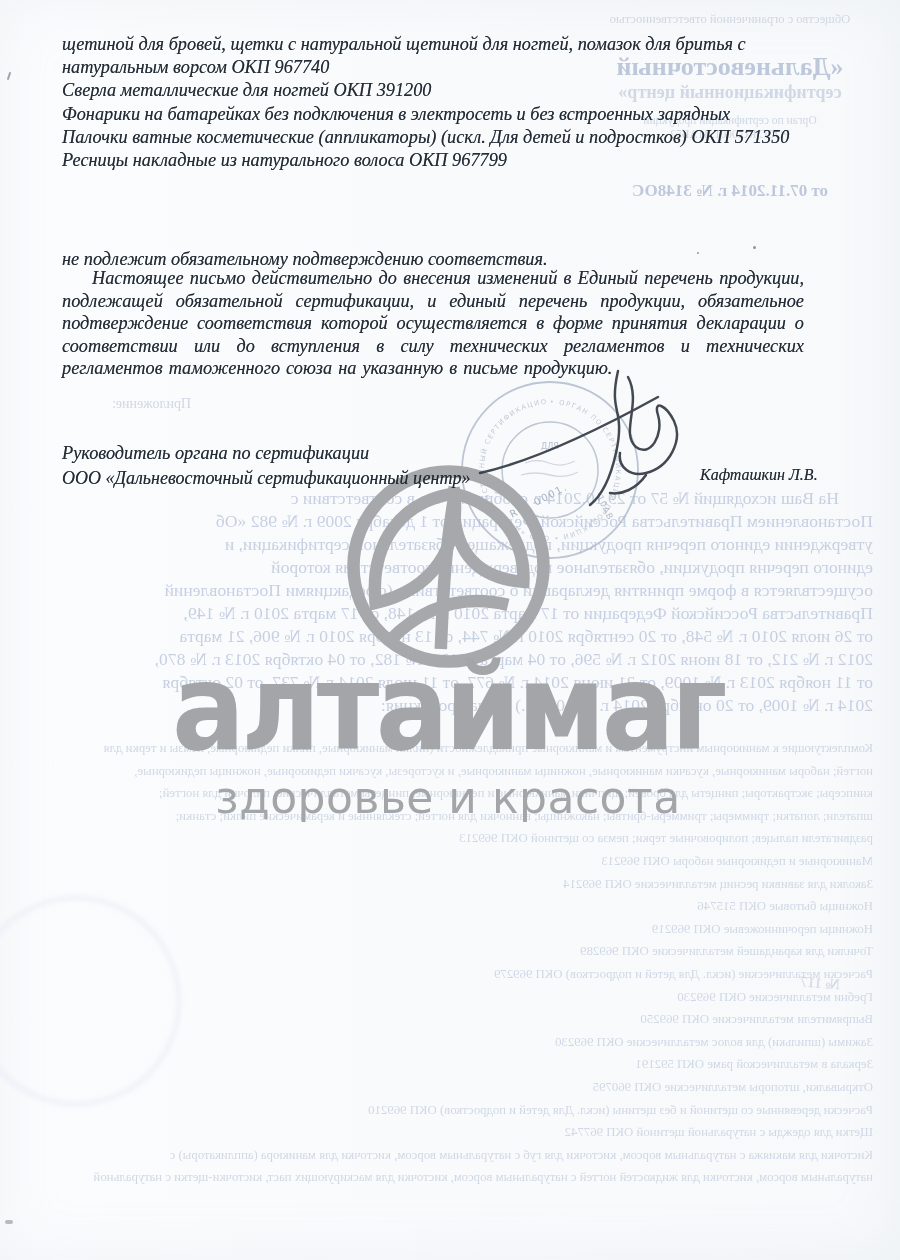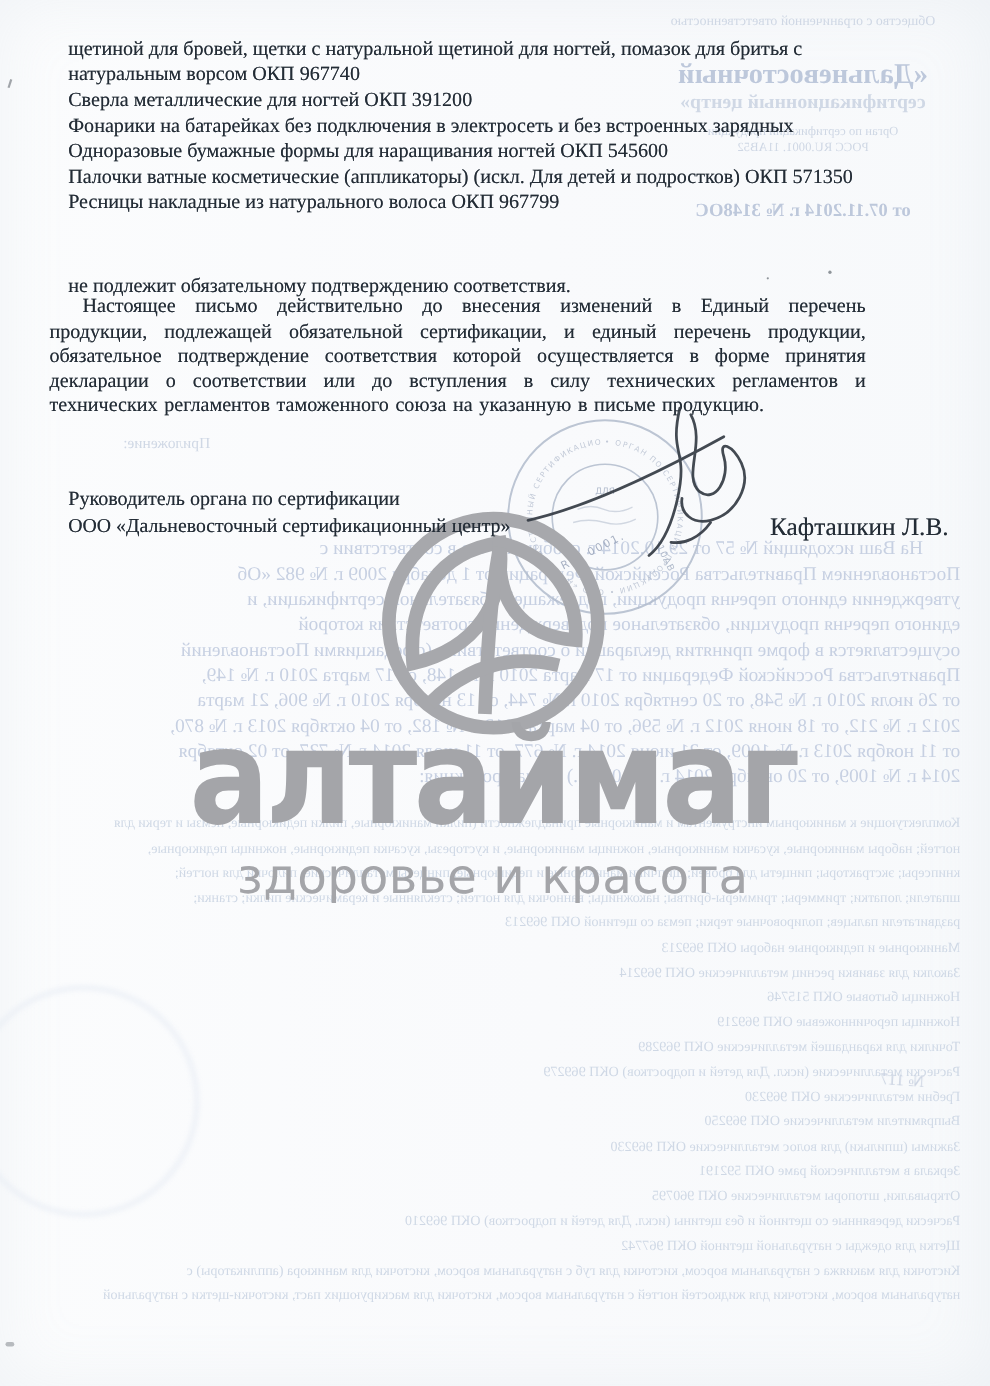--- a/index.html
+++ b/index.html
@@ -4,28 +4,28 @@
 <style>
   html,body{margin:0;padding:0;background:#ffffff;}
   .page{
     position:relative;width:900px;height:1260px;margin:0 auto;overflow:hidden;
     background:linear-gradient(90deg,#fbfcfd 0%,#f9fafc 55%,#f7f9fb 100%);
     box-shadow:inset 0 0 60px rgba(175,188,205,.14);
     font-family:"Liberation Serif","DejaVu Serif",serif;
   }
   .abs{position:absolute;}
   
-  .ink{color:#232c36;text-shadow:0 0 .5px rgba(35,44,54,.65);}
+  .ink{color:#232c36;text-shadow:0 0 .5px rgba(35,44,54,.65);font-style:italic;}
   .top-list{left:62px;top:33px;width:780px;font-size:18.3px;line-height:23.2px;white-space:nowrap;}
   .statement{left:62px;top:249px;font-size:18.3px;text-align:center;}
-  .paragraph{left:45px;top:267px;width:742px;font-size:18.3px;line-height:22.6px;
+  .paragraph{left:62px;top:267px;width:742px;font-size:18.3px;line-height:22.6px;
     text-align:justify;text-indent:30px;word-spacing:1.5px;}
   .sig-line1{left:62px;top:443px;font-size:18.3px;}
   .sig-line2{left:62px;top:468px;font-size:18px;}
-  .signer{left:700px;top:466px;font-size:23px;}
+  .signer{left:700px;top:466px;font-size:16px;}
   
   .wm{color:#a4a5a9;font-family:"DejaVu Sans","Liberation Sans",sans-serif;}
   .brand{left:120px;top:648px;width:656px;text-align:center;font-size:120px;font-weight:700;
     letter-spacing:-4px;transform:scaleX(.9);transform-origin:center;line-height:1;}
   .tagline{left:120px;top:772px;width:656px;text-align:center;font-size:44px;letter-spacing:.5px;}
   
   .bleed{color:#c3cde0;filter:blur(.6px);opacity:.92;}
   .flip{transform:scaleX(-1);}
   .bt-head{left:565px;top:12px;width:330px;text-align:center;}
   .bt-org-type{font-size:12.5px;line-height:15px;color:#ccd5e3;}
@@ -126,21 +126,20 @@
     </g>
   </svg>
   <div class="abs wm brand">алтаймаг</div>
   <div class="abs wm tagline">здоровье и красота</div>
 
   <div class="abs ink top-list">
       <div class="ln">щетиной для бровей, щетки с натуральной щетиной для ногтей, помазок для бритья с</div>
       <div class="ln">натуральным ворсом ОКП 967740</div>
       <div class="ln">Сверла металлические для ногтей ОКП 391200</div>
       <div class="ln">Фонарики на батарейках без подключения в электросеть и без встроенных зарядных</div>
-      <div class="ln">Одноразовые бумажные формы для наращивания ногтей ОКП 545600</div>
       <div class="ln">Палочки ватные косметические (аппликаторы) (искл. Для детей и подростков) ОКП 571350</div>
       <div class="ln">Ресницы накладные из натурального волоса ОКП 967799</div>
     </div>
 
   <div class="abs ink statement">не подлежит обязательному подтверждению соответствия.</div>
 
   <div class="abs ink paragraph">Настоящее письмо действительно до внесения изменений в Единый перечень продукции, подлежащей обязательной сертификации, и единый перечень продукции, обязательное подтверждение соответствия которой осуществляется в форме принятия декларации о соответствии или до вступления в силу технических регламентов и технических регламентов таможенного союза на указанную в письме продукцию.</div>
 
   <div class="abs ink sig-line1">Руководитель органа по сертификации</div>
   <div class="abs ink sig-line2">ООО «Дальневосточный сертификационный центр»</div>

